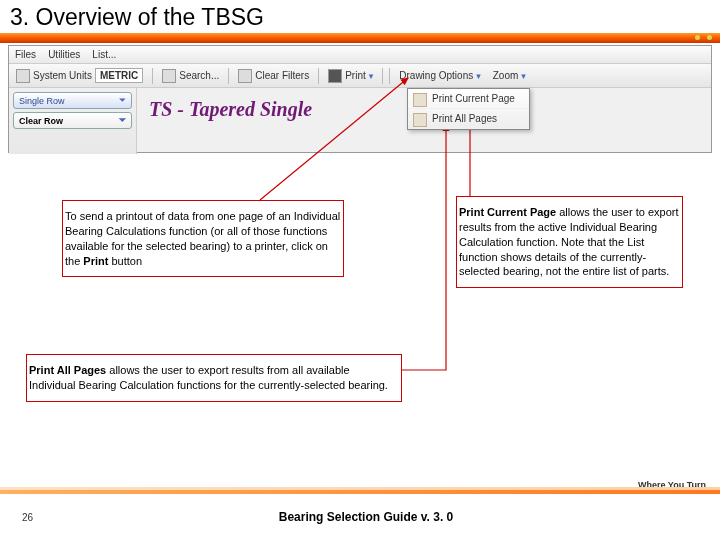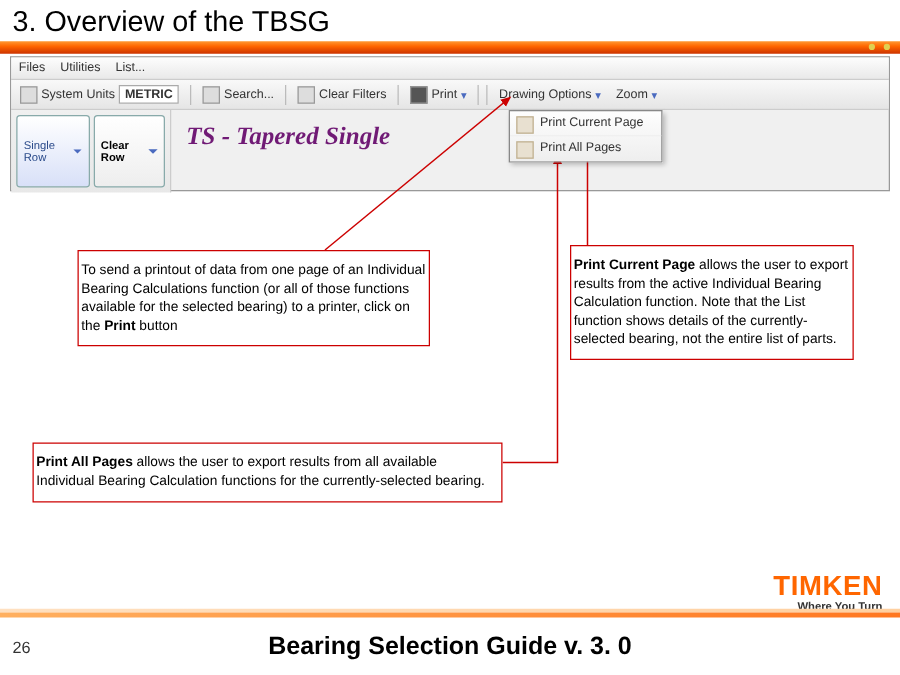--- a/index.html
+++ b/index.html
@@ -61,21 +61,21 @@
   .tb-item { display: inline-flex; align-items: center; gap: 3px; padding: 1px 3px; }
   .tb-sep { width:1px; height:16px; background:#bbb; }
   .tb-input { background:#fff; border:1px solid #aaa; padding:1px 4px; min-width:40px; display:inline-block;}
   .icon-box { width:14px; height:14px; background:#ddd; border:1px solid #999; display:inline-block;}
   .app-body { display:flex; height:66px;}
   .side-panel {
     width: 128px;
     background: linear-gradient(#f0f0f0,#e8e8e8);
     border-right: 1px solid #ccc;
     padding: 4px;
-    display: flex; flex-direction: row; gap:3px;
+    display: flex; flex-direction: column; gap:3px;
   }
   .side-btn {
     background: linear-gradient(#fff,#d8e0f8);
     border:1px solid #8aa;
     border-radius: 3px;
     padding: 2px 5px;
     font-size: 9px;
     color: #2a4a8a;
     display:flex; justify-content: space-between; align-items:center;
   }
@@ -125,29 +125,29 @@
   }
   .footer-orange.light { bottom: 50px; height:3px; background: linear-gradient(to right, #ffe0c0, #ffd0a0);}
   .footer-content {
     position:absolute;
     left:0; bottom:0;
     width:720px; height:46px;
     display:flex;
     align-items:center;
   }
   .page-num {
-    font-size: 13px;
+    font-size: 10px;
     color: #333;
-    margin-left: 10px;
+    margin-left: 22px;
     width: 40px;
   }
   .doc-title {
     flex: 1;
     text-align: center;
-    font-size: 20px;
+    font-size: 12px;
     font-weight: bold;
     color: #000;
     margin-left: -50px;
   }
   .logo-area {
     position:absolute;
     right: 14px; bottom: 50px;
     text-align:right;
   }
   .logo-text {
@@ -246,21 +246,20 @@
 
 <div class="callout callout2">
   <b>Print Current Page</b><span> allows the user to export results from the active Individual Bearing Calculation function. Note that the List function shows details of the currently-selected bearing, not the entire list of parts.</span>
 </div>
 
 <div class="callout callout3">
   <b>Print All Pages</b><span> allows the user to export results from all available Individual Bearing Calculation functions for the currently-selected bearing.</span>
 </div>
 
 <div class="logo-area">
-  <div class="logo-text">TIMKEN</div>
   <div class="logo-sub">Where You Turn</div>
 </div>
 
 <div class="footer-orange light"></div>
 <div class="footer-orange"></div>
 <div class="footer-content">
   <div class="page-num">26</div>
   <div class="doc-title">Bearing Selection Guide v. 3. 0</div>
 </div>
 

